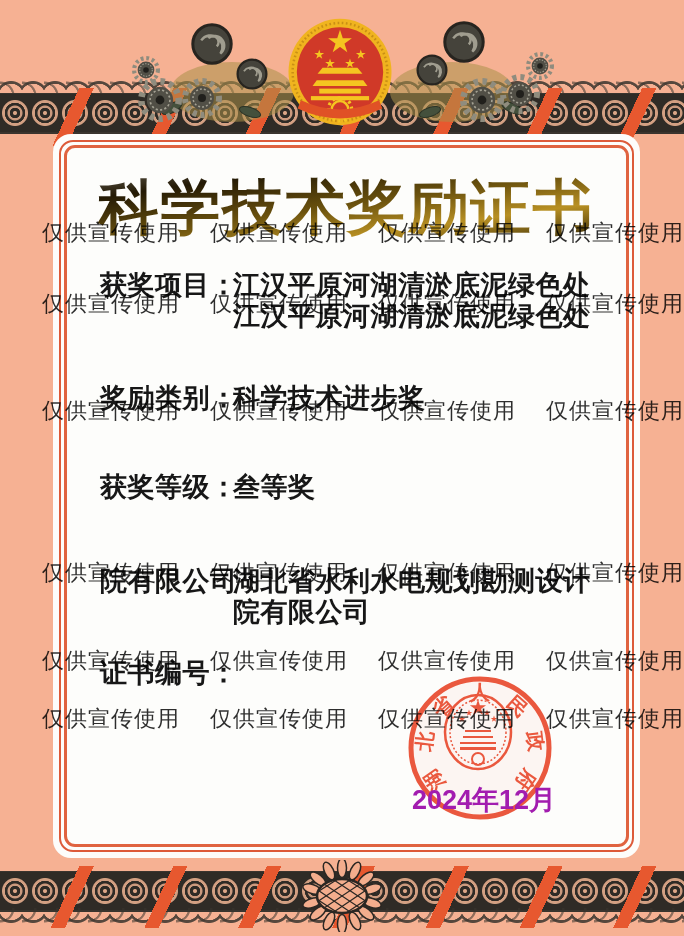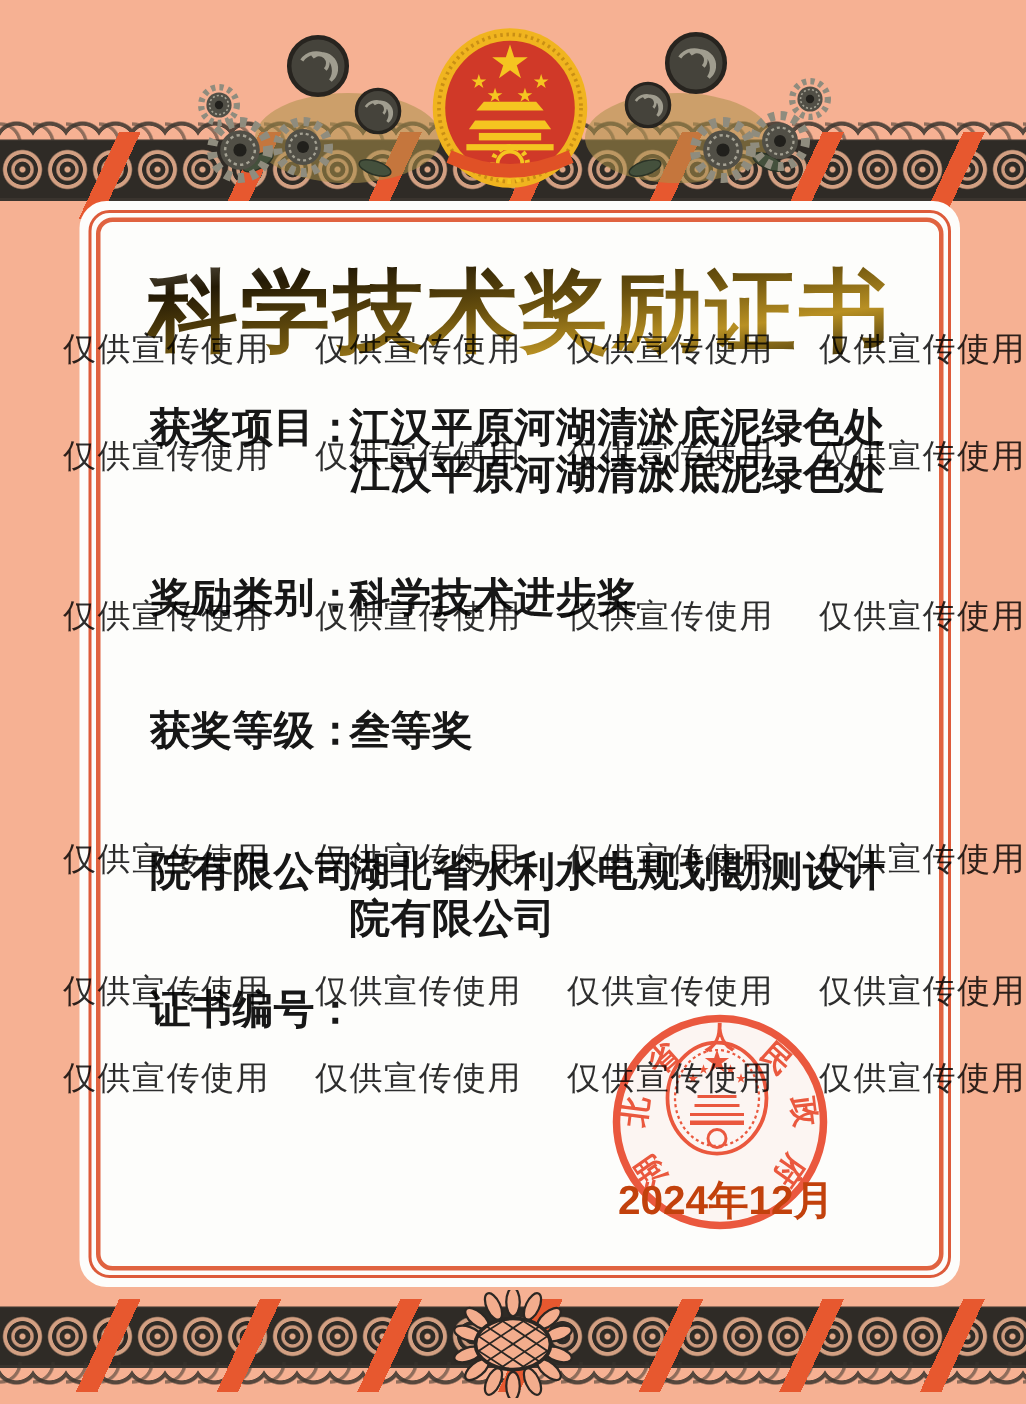--- a/index.html
+++ b/index.html
@@ -50,21 +50,21 @@
   }
 
   .row{position:absolute;left:47px;display:flex;align-items:flex-start;}
   .lbl,.val{font-size:27px;font-weight:700;color:#171717;line-height:31px;letter-spacing:0.5px;}
   .lbl{width:133px;flex:none;white-space:nowrap;}
   .val{white-space:nowrap;}
   .row-1{top:136px;justify-content:center;} .row-2{top:249px;} .row-3{top:338px;} .row-4{top:432px;} .row-5{top:524px;align-items:center;}
   .cert-no{letter-spacing:0.5px;}
 
   .date{position:absolute;left:321px;top:648px;width:220px;text-align:center;
-    font-size:27px;font-weight:700;color:#c2410c;z-index:6;}
+    font-size:27px;font-weight:700;color:#a21caf;z-index:6;}
 
   .seal-svg{position:absolute;left:407px;top:675px;width:146px;height:146px;z-index:5;opacity:.9;}
   .seal-char{font-size:20px;font-weight:bold;fill:#e8472a;font-family:"Liberation Sans",sans-serif;}
 
   
   .wm-layer{position:absolute;inset:0;z-index:7;pointer-events:none;}
   .wm{position:absolute;font-size:22px;color:#000000;opacity:.82;letter-spacing:1px;
     white-space:nowrap;font-weight:400;}
 </style>
 </head>

